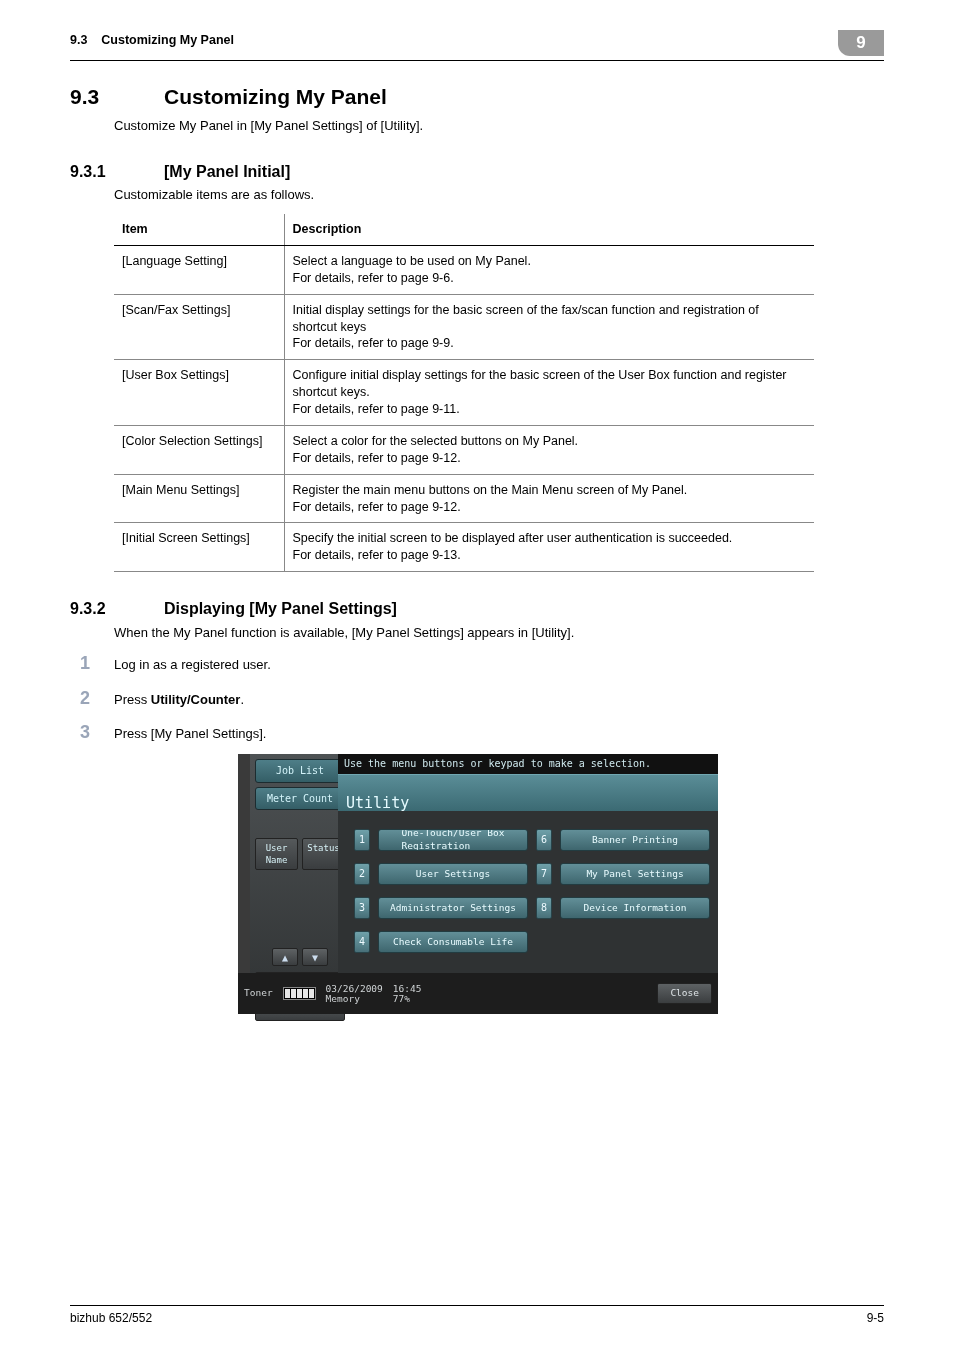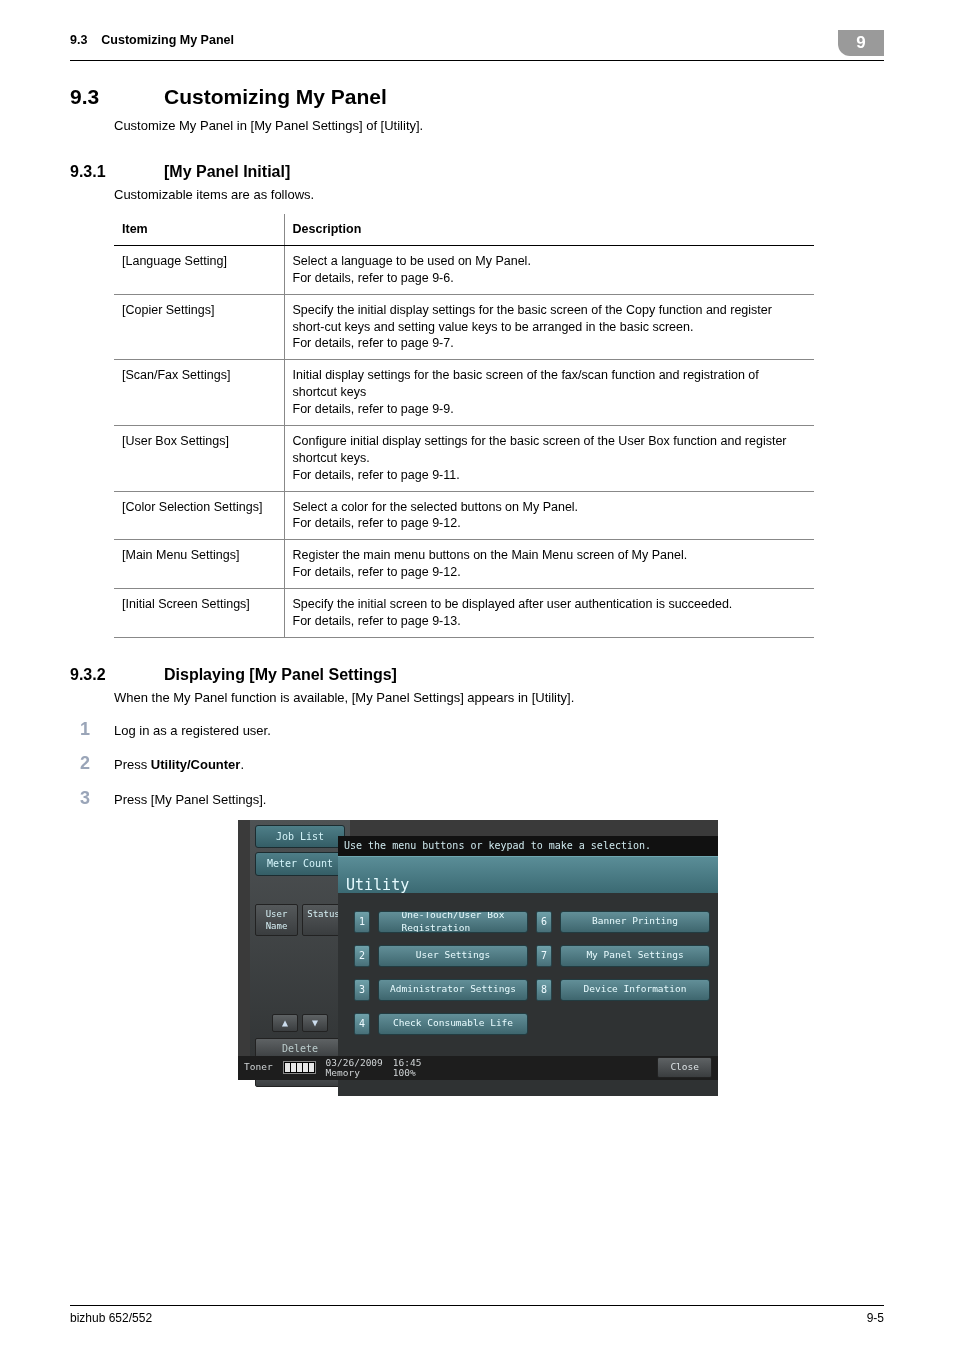--- a/index.html
+++ b/index.html
@@ -103,21 +103,21 @@
     background: linear-gradient(#5e6264,#3a3d3f);
     border: 1px solid #222; border-radius: 2px;
     display:flex;align-items:center;justify-content:center;color:#cde;
   }
   .sb-btn {
     background: linear-gradient(#5e6264,#3a3d3f);
     border: 1px solid #222; border-radius: 2px;
     padding: 3px 0; text-align: center; margin-top: 6px; font-size: 10px; color:#bcc;
   }
   .main {
-    position: absolute; left: 100px; top: 16px; right: 0; height: 100%;
+    position: absolute; left: 100px; top: 0; right: 0; height: 100%;
     background: #2f3233;
   }
   .main-top {
     height: 20px; background: #111; color: #cfe9ee;
     padding: 3px 6px; font-size: 10px;
   }
   .main-band {
     height: 26px;
     background: linear-gradient(#5a8d97,#3b6a73);
     padding: 18px 8px; color: #e6fbff; font-size: 15px;
@@ -136,21 +136,21 @@
   }
   .opt-btn {
     height: 22px;
     background: linear-gradient(#628f98,#3e666e);
     border: 1px solid #223c41; border-radius: 3px;
     display:flex;align-items:center;justify-content:center;
     color:#e9fcff;font-size:9.5px; padding: 0 4px;
     white-space: nowrap; overflow: hidden;
   }
   .statusbar {
-    position: absolute; left: 0; right: 0; bottom: 0; height: 24px;
+    position: absolute; left: 0; right: 0; bottom: 0; height: 41px;
     background: #1d1d1d; color: #cfd3d5;
     display: flex; align-items: center; gap: 10px; padding: 0 6px; font-size: 9.5px;
   }
   .toner-bars { display: inline-flex; gap: 1px; border:1px solid #888; padding:1px; background:#000;}
   .toner-bars i { width:5px; height:9px; background:#e6e6e6; display:inline-block;}
   .close-btn {
     margin-left: auto;
     background: linear-gradient(#5e6264,#3a3d3f);
     border: 1px solid #222; border-radius: 2px;
     padding: 3px 12px; color: #dde3e6;
@@ -200,25 +200,20 @@
         <tr>
           <th class="col-item">Item</th>
           <th>Description</th>
         </tr>
       </thead>
       <tbody id="tbody">
           <tr>
             <td class="col-item">[Language Setting]</td>
             <td style="white-space: pre-line;">Select a language to be used on My Panel.
 For details, refer to page 9-6.</td>
-          </tr>
-          <tr>
-            <td class="col-item">[Copier Settings]</td>
-            <td style="white-space: pre-line;">Specify the initial display settings for the basic screen of the Copy function and register short-cut keys and setting value keys to be arranged in the basic screen.
-For details, refer to page 9-7.</td>
           </tr>
           <tr>
             <td class="col-item">[Scan/Fax Settings]</td>
             <td style="white-space: pre-line;">Initial display settings for the basic screen of the fax/scan function and registration of shortcut keys
 For details, refer to page 9-9.</td>
           </tr>
           <tr>
             <td class="col-item">[User Box Settings]</td>
             <td style="white-space: pre-line;">Configure initial display settings for the basic screen of the User Box function and register shortcut keys.
 For details, refer to page 9-11.</td>
@@ -312,21 +307,21 @@
           <i></i>
           <i></i>
           <i></i>
         </span>
       <span class="sb-stack">
         <span>03/26/2009</span>
         <span>Memory</span>
       </span>
       <span class="sb-stack">
         <span>16:45</span>
-        <span>100%</span>
+        <span>77%</span>
       </span>
       <span class="close-btn">Close</span>
     </div>
   </div>
 
   <div class="footer">
     <span>bizhub 652/552</span>
     <span>9-5</span>
   </div>
 </div>

